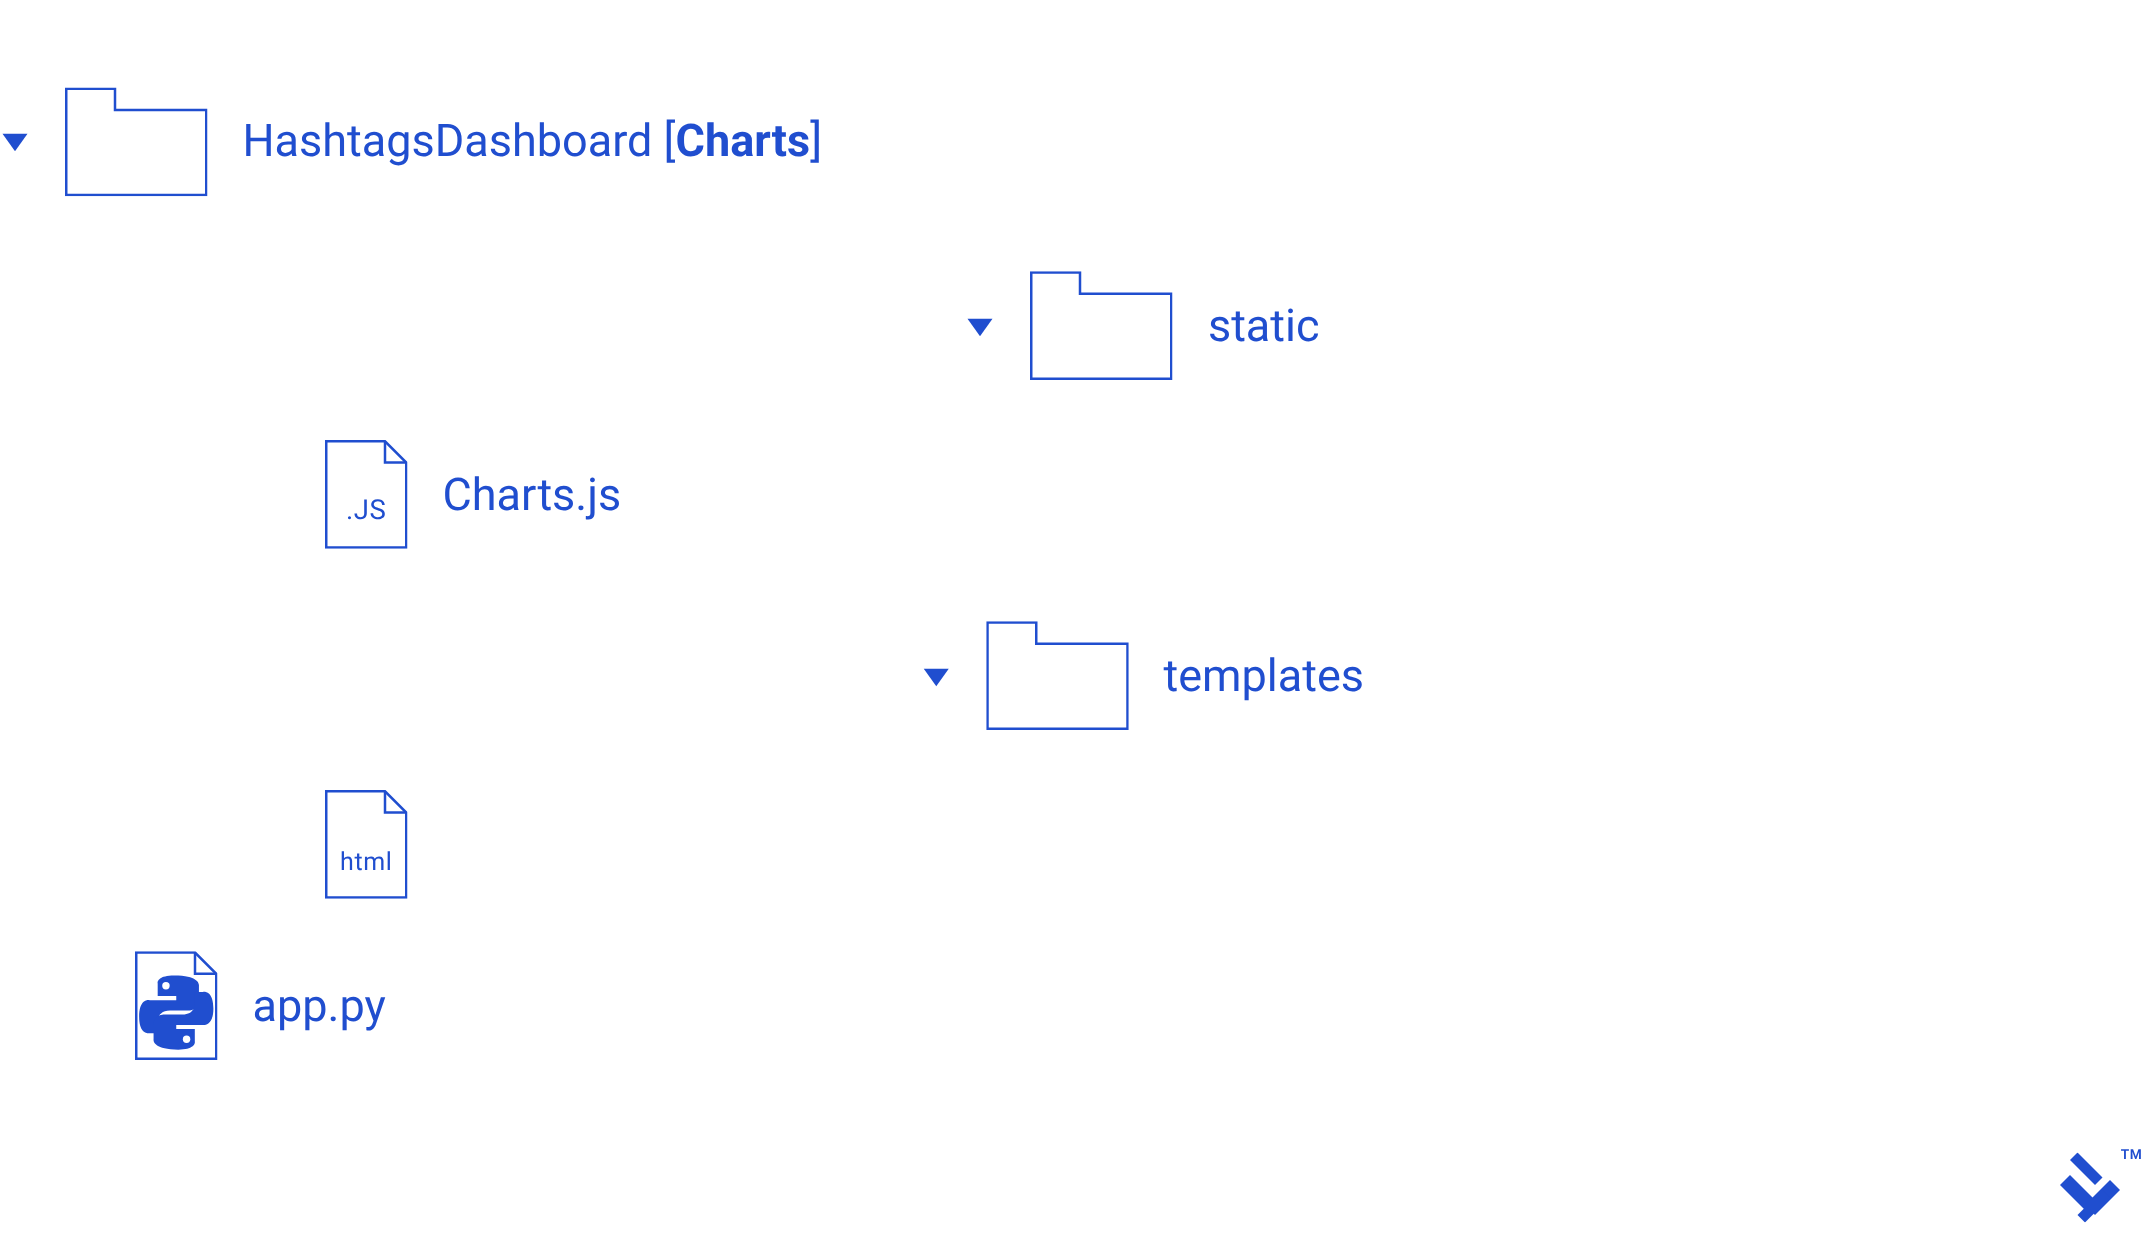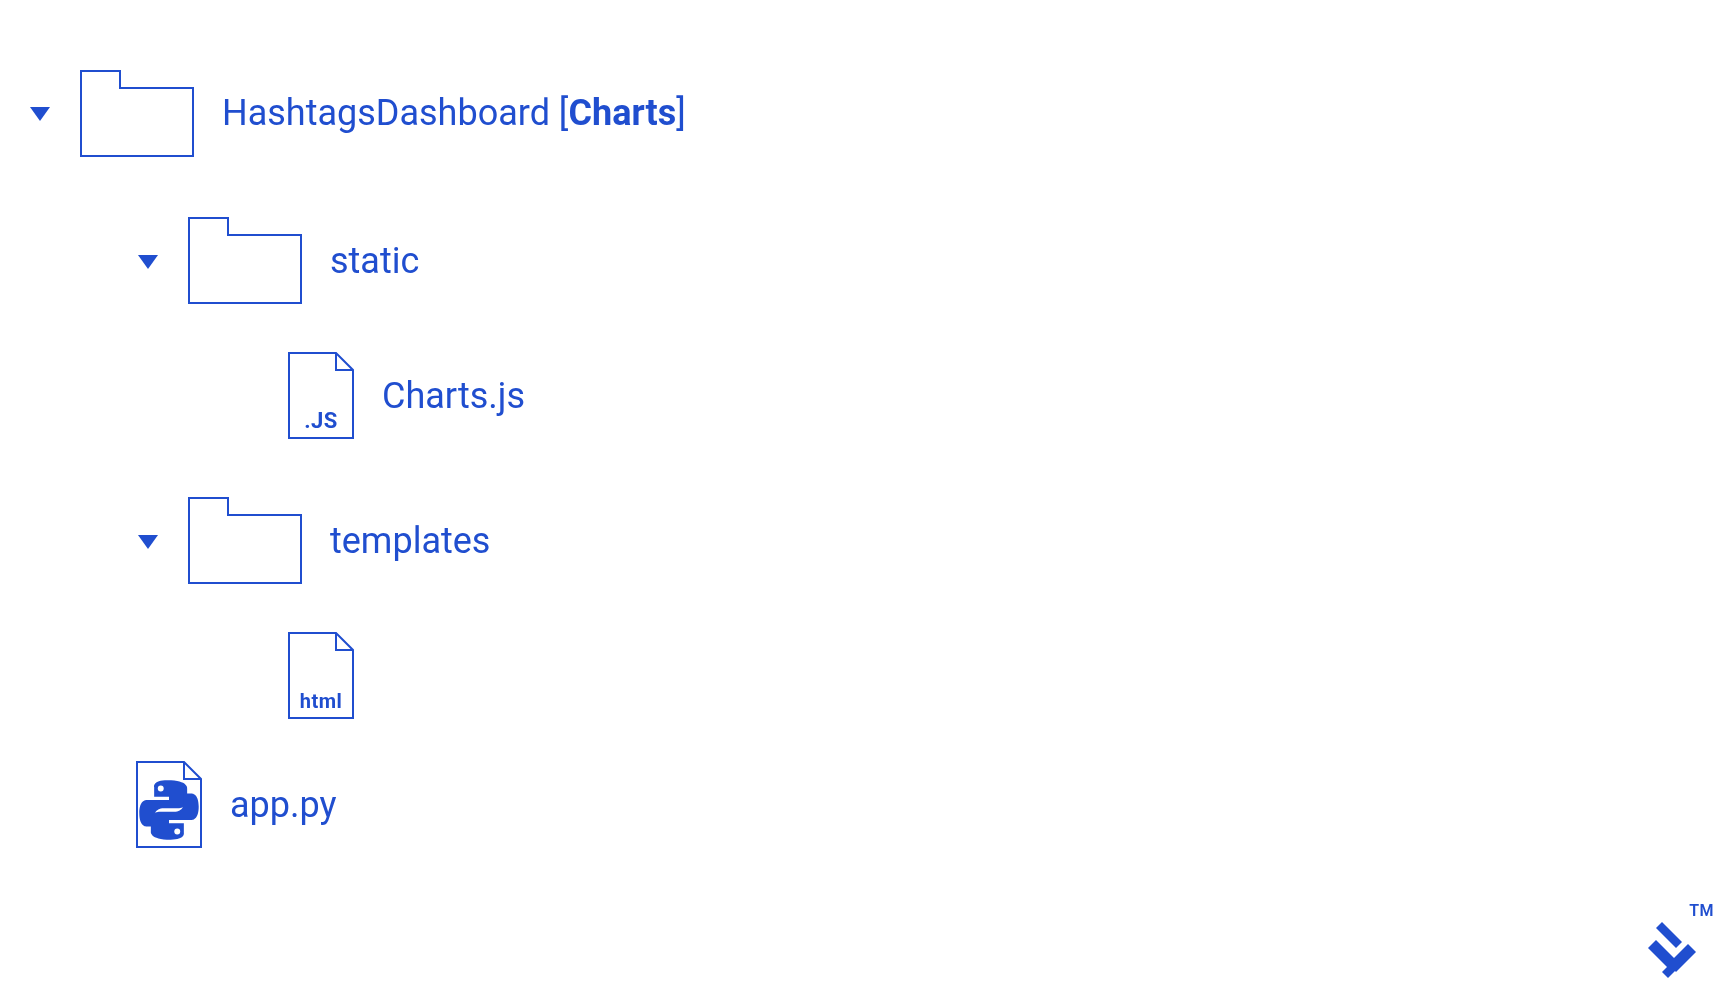--- a/index.html
+++ b/index.html
@@ -7,33 +7,32 @@
   }
   html,body{
     margin:0;padding:0;width:1720px;height:996px;
     background:#ffffff;
     font-family:-apple-system,BlinkMacSystemFont,"Segoe UI",Roboto,Arial,sans-serif;
     color:var(--blue);
   }
   .tree{
     position:relative;
     padding-top:48px;
-    padding-left:28px;
   }
   .row{
     display:flex;
     align-items:center;
     gap:28px;
     margin-bottom:0;
   }
   .indent-1{ margin-left:108px; }
   .indent-2{ margin-left:260px; }
   .indent-app{ margin-left:108px; }
   .row-root{ height:130px; }
-  .row-folder{ height:125px; margin-top:20px;}
+  .row-folder{ height:125px; margin-top:20px;justify-content:center;}
   .row-file{ height:125px; margin-top:10px;}
 
   .chevron{
     width:24px;height:24px;
   }
   .chevron svg{display:block;}
 
   .folder-icon{
     width:114px;height:87px;
     box-sizing:border-box;
@@ -41,23 +40,23 @@
   }
   .folder-icon svg{display:block;width:114px;height:87px;}
 
   .file-icon{
     width:66px;height:87px;
     position:relative;
   }
   .file-icon svg{display:block;width:66px;height:87px;}
   .file-label{
     position:absolute;
-    left:0;right:0;bottom:6px;
+    left:0;right:0;bottom:18px;
     text-align:center;
-    font-weight:700;
+    font-weight:400;
     font-size:22px;
     letter-spacing:0.5px;
   }
   .file-label.html{ font-size:20px;margin-top:48px; }
 
   .py-logo{
     position:absolute;
     left:50%;top:56%;
     transform:translate(-50%,-50%);
   }
@@ -71,22 +70,22 @@
   .logo{
     position:absolute;
     right:24px;
     bottom:18px;
     width:48px;height:56px;
   }
   .logo svg{display:block;}
   .tm{
     position:absolute;
     right:6px;
-    bottom:76px;
-    font-size:16px;
+    bottom:66px;
+    font-size:11px;
     font-weight:600;
     color:var(--blue);
     letter-spacing:0.5px;
   }
 </style>
 </head>
 <body>
 
 <div class="tree">
 

